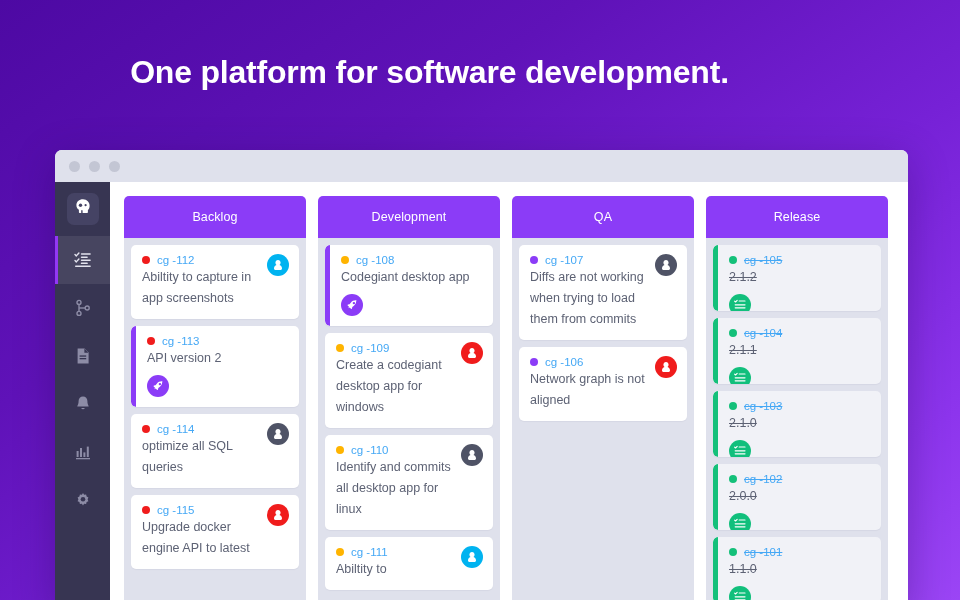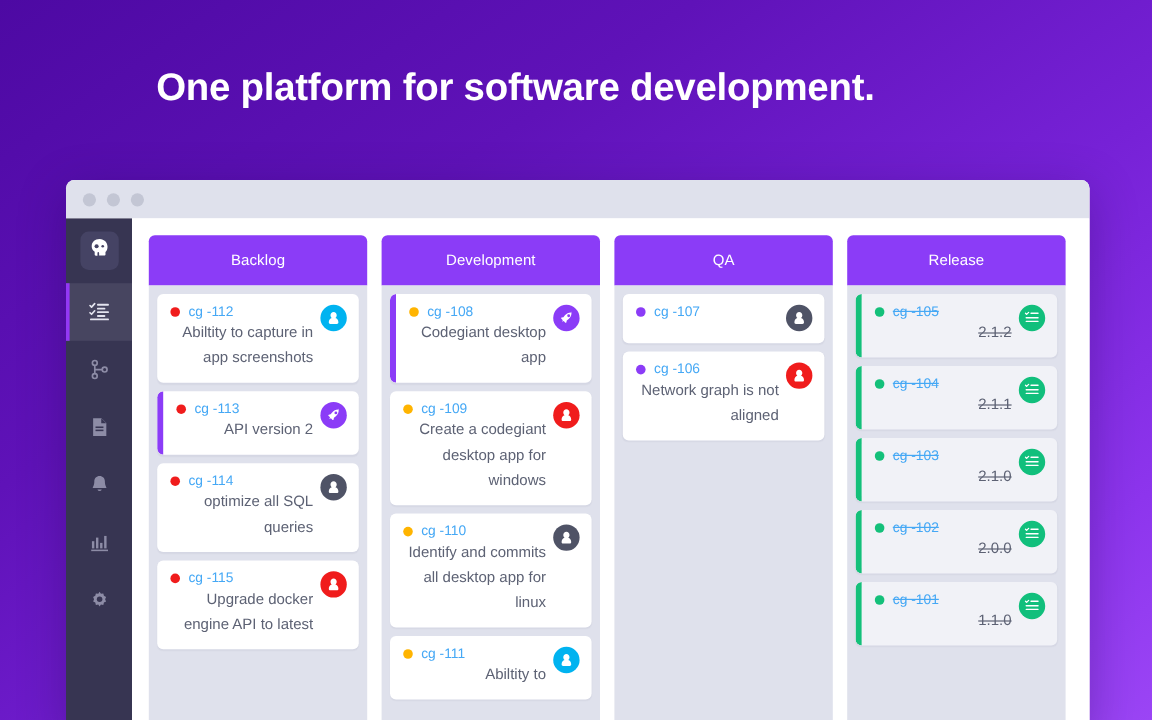--- a/index.html
+++ b/index.html
@@ -114,23 +114,22 @@
   
   .card {
     background: #ffffff;
     border-radius: 5px;
     padding: 9px 10px 10px 11px;
     position: relative;
     display: flex;
     gap: 6px;
     overflow: hidden;
     box-shadow: 0 1px 1px rgba(60,60,100,0.06);
-    text-align: right;
-  }
-  .card.accent { padding-left: 16px; }
+  }
+  .card.accent { padding-left: 16px; flex-direction: column; }
   .card.accent::before {
     content: ""; position: absolute; left: 0; top: 0; bottom: 0;
     width: 5px; border-radius: 5px 0 0 5px;
   }
   .card.accent-purple::before { background: #8b3cf7; }
   .card.accent-green::before  { background: #14c07a; }
   .card.done { background: #f1f2f7; }
 
   .card-main { flex: 1; min-width: 0; }
 
@@ -389,20 +388,21 @@
           </div>
           <div class="column">
             <div class="col-header">QA</div>
             <div class="col-body">
               <div class="card">
                 <div class="card-main">
                   <div class="card-key-row">
                     <span class="pdot purple"></span>
                     <span class="card-key">cg -107</span>
                   </div>
+                  <div class="card-title">Diffs are not working when trying to load them from commits</div>
                 </div>
                 <div class="avatar av-dark">
                   <svg width="14" height="14" viewBox="0 0 14 14">
                     <path d="M7 2.1c-1.5 0-2.6 1.2-2.6 2.7 0 1 .4 1.8 1.1 2.3-1.5.5-2.5 1.8-2.5 3.5 0 .9.5 1.3 1.3 1.3h5.4c.8 0 1.3-.4 1.3-1.3 0-1.7-1-3-2.5-3.5.7-.5 1.1-1.3 1.1-2.3C9.6 3.3 8.5 2.1 7 2.1z" fill="#ffffff"></path>
                   </svg>
                 </div>
               </div>
               <div class="card">
                 <div class="card-main">
                   <div class="card-key-row">

